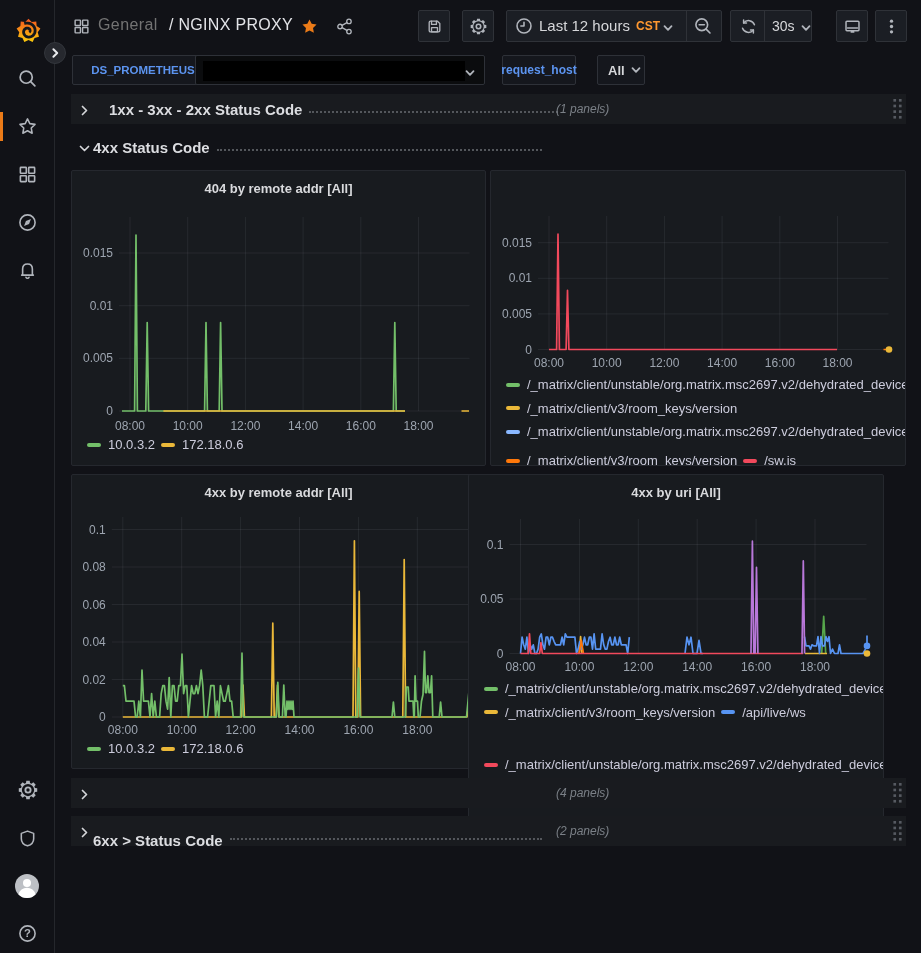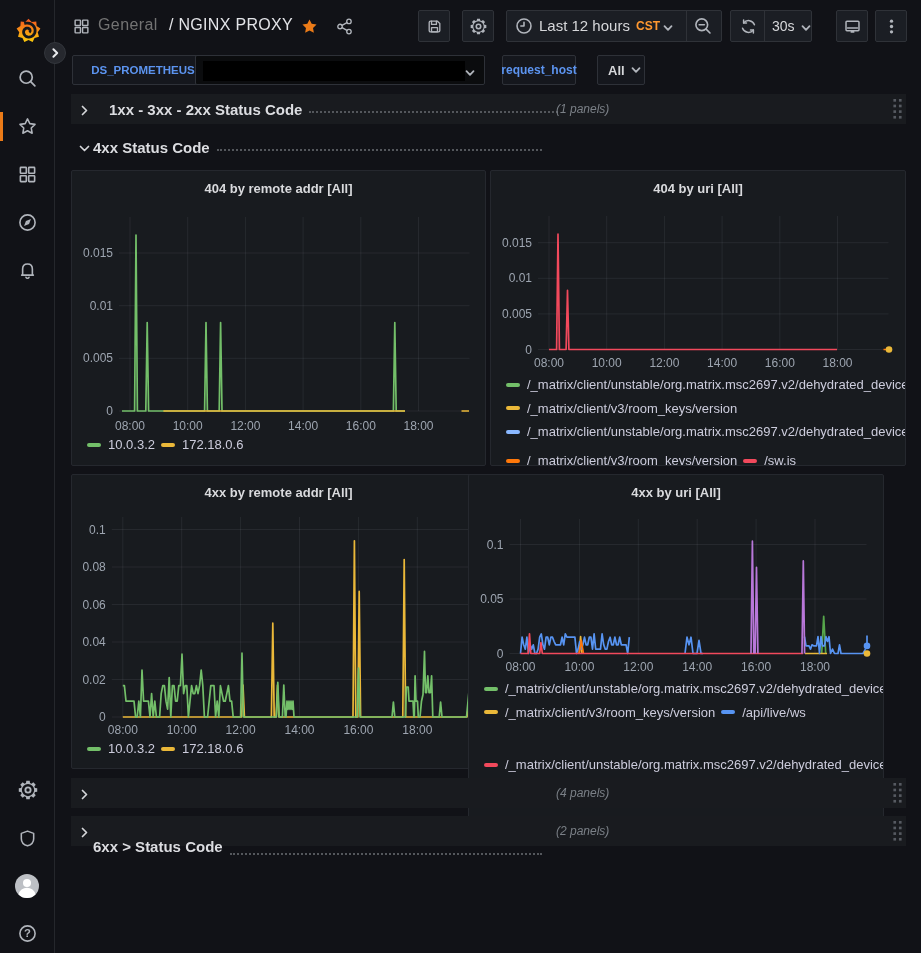--- a/index.html
+++ b/index.html
@@ -207,21 +207,20 @@
       <text x="173.4" y="259" text-anchor="middle" font-family="Liberation Sans, sans-serif" font-size="12" fill="#9da5b0">12:00</text>
       <text x="231.1" y="259" text-anchor="middle" font-family="Liberation Sans, sans-serif" font-size="12" fill="#9da5b0">14:00</text>
       <text x="288.8" y="259" text-anchor="middle" font-family="Liberation Sans, sans-serif" font-size="12" fill="#9da5b0">16:00</text>
       <text x="346.5" y="259" text-anchor="middle" font-family="Liberation Sans, sans-serif" font-size="12" fill="#9da5b0">18:00</text>
       <path d="M50.0,240.0 L62.6,240.0 L64.0,64.0 L65.4,240.0 L73.8,240.0 L75.2,151.5 L76.6,240.0 L132.6,240.0 L134.0,151.5 L135.4,240.0 L147.2,240.0 L148.6,151.5 L150.0,240.0 L321.4,240.0 L322.8,151.5 L324.2,240.0 L333.0,240.0" fill="none" stroke="#73bf69" stroke-width="1.7" stroke-linejoin="round"></path>
       <path d="M91.4,240 L333,240 M389.5,240 L397,240" fill="none" stroke="#eab839" stroke-width="1.7" stroke-linejoin="round"></path>
     </svg>
     <div style="position:absolute;left:0;top:263px;height:22px;line-height:22px;white-space:nowrap;font-size:13px;color:#ccccdc;"><span style="display:inline-block;width:14px;height:4px;border-radius:2px;background:#73bf69;vertical-align:middle;margin-left:15px;margin-right:7px;margin-top:-2px"></span>10.0.3.2<span style="display:inline-block;width:14px;height:4px;border-radius:2px;background:#eab839;vertical-align:middle;margin-left:6px;margin-right:7px;margin-top:-2px"></span>172.18.0.6</div>
   </div>
 <div class="panel" style="left:490px;top:170px;width:416px;height:296px">
-    <div class="ptitle">404 by uri [All]</div>
     <svg width="416" height="296" style="position:absolute;left:0;top:0" xmlns="http://www.w3.org/2000/svg">
       <line x1="47.0" y1="178.5" x2="397.5" y2="178.5" stroke="rgba(205,215,225,0.08)" stroke-width="1"></line>
       <line x1="47.0" y1="142.9" x2="397.5" y2="142.9" stroke="rgba(205,215,225,0.08)" stroke-width="1"></line>
       <line x1="47.0" y1="107.3" x2="397.5" y2="107.3" stroke="rgba(205,215,225,0.08)" stroke-width="1"></line>
       <line x1="47.0" y1="71.7" x2="397.5" y2="71.7" stroke="rgba(205,215,225,0.08)" stroke-width="1"></line>
       <line x1="58.0" y1="45" x2="58.0" y2="178.5" stroke="rgba(205,215,225,0.08)" stroke-width="1"></line>
       <line x1="115.7" y1="45" x2="115.7" y2="178.5" stroke="rgba(205,215,225,0.08)" stroke-width="1"></line>
       <line x1="173.4" y1="45" x2="173.4" y2="178.5" stroke="rgba(205,215,225,0.08)" stroke-width="1"></line>
       <line x1="231.1" y1="45" x2="231.1" y2="178.5" stroke="rgba(205,215,225,0.08)" stroke-width="1"></line>
       <line x1="288.8" y1="45" x2="288.8" y2="178.5" stroke="rgba(205,215,225,0.08)" stroke-width="1"></line>
@@ -327,21 +326,21 @@
       <rect x="0.0" y="11.0" width="2.6" height="2.6" fill="#565a61"></rect>
       <rect x="5.4" y="11.0" width="2.6" height="2.6" fill="#565a61"></rect>
       <rect x="0.0" y="16.5" width="2.6" height="2.6" fill="#565a61"></rect>
       <rect x="5.4" y="16.5" width="2.6" height="2.6" fill="#565a61"></rect>
     </svg>
   </div>
 <div style="position:absolute;left:71px;top:816px;width:835px;height:30px;background:#191b1f;">
     <span style="position:absolute;left:7px;top:8.5px"><svg width="13" height="13" viewBox="0 0 13 13" xmlns="http://www.w3.org/2000/svg">
         <path d="M4.5 2.5L8.5 6.5 4.5 10.5" fill="none" stroke="#d5d6da" stroke-width="1.7" stroke-linecap="round" stroke-linejoin="round"></path>
       </svg></span>
-    <div style="position:absolute;left:22px;top:9px;height:30px;width:449px;display:flex;align-items:flex-end">
+    <div style="position:absolute;left:22px;top:16px;height:30px;width:449px;display:flex;align-items:flex-start">
       <span class="rtitle">6xx &gt; Status Code</span>
       <div style="flex:1;border-bottom:2px dotted #54575c;margin:6px 0 0 7px"></div>
     </div>
     <span class="rcount" style="position:absolute;left:485px;top:0;line-height:30px">(2 panels)</span>
     <svg style="position:absolute;left:822px;top:5px" width="9" height="20" viewBox="0 0 8 19.5" xmlns="http://www.w3.org/2000/svg">
       <rect x="0.0" y="0.0" width="2.6" height="2.6" fill="#565a61"></rect>
       <rect x="5.4" y="0.0" width="2.6" height="2.6" fill="#565a61"></rect>
       <rect x="0.0" y="5.5" width="2.6" height="2.6" fill="#565a61"></rect>
       <rect x="5.4" y="5.5" width="2.6" height="2.6" fill="#565a61"></rect>
       <rect x="0.0" y="11.0" width="2.6" height="2.6" fill="#565a61"></rect>

